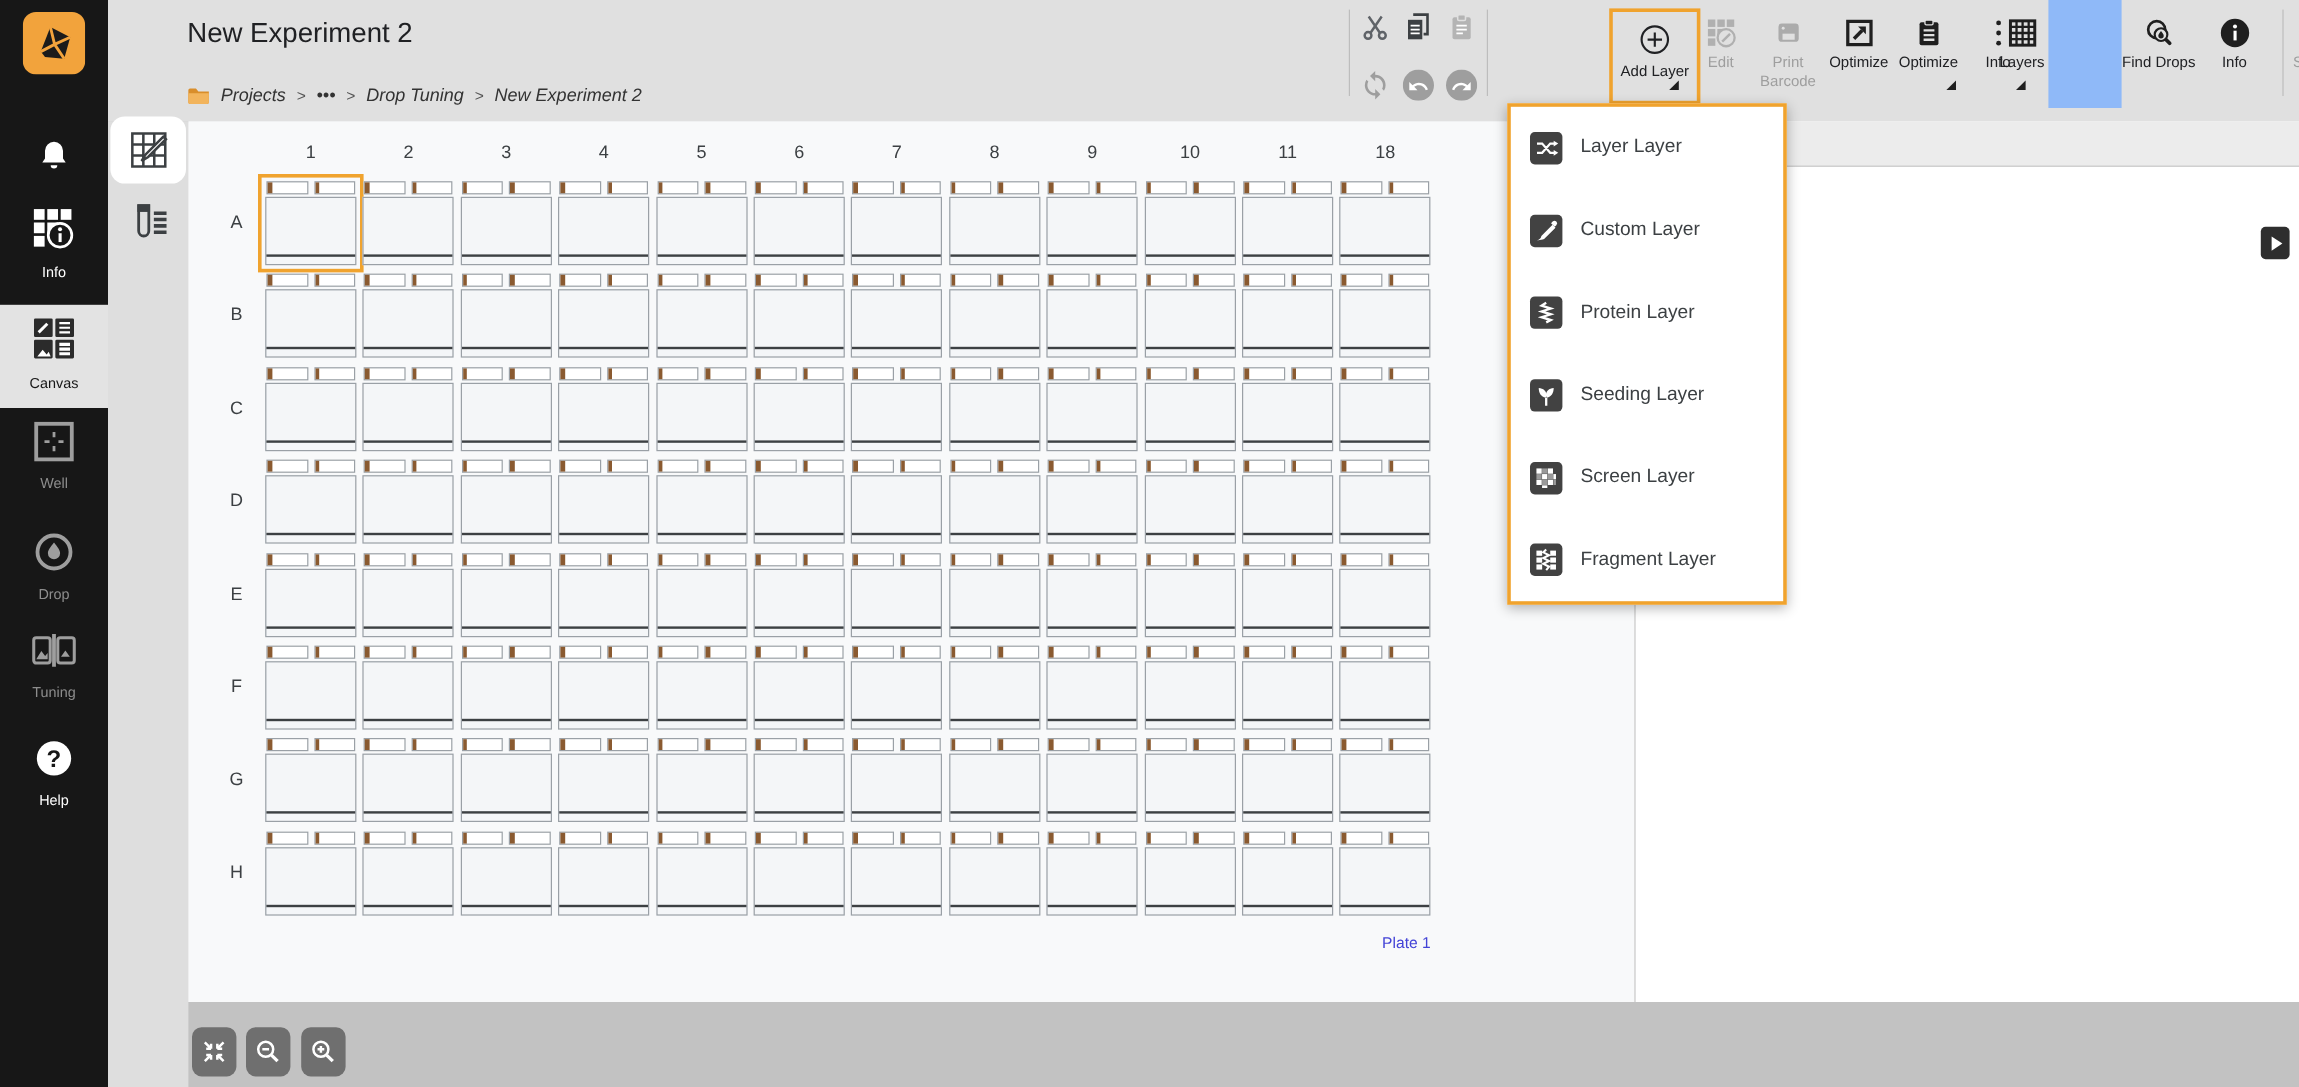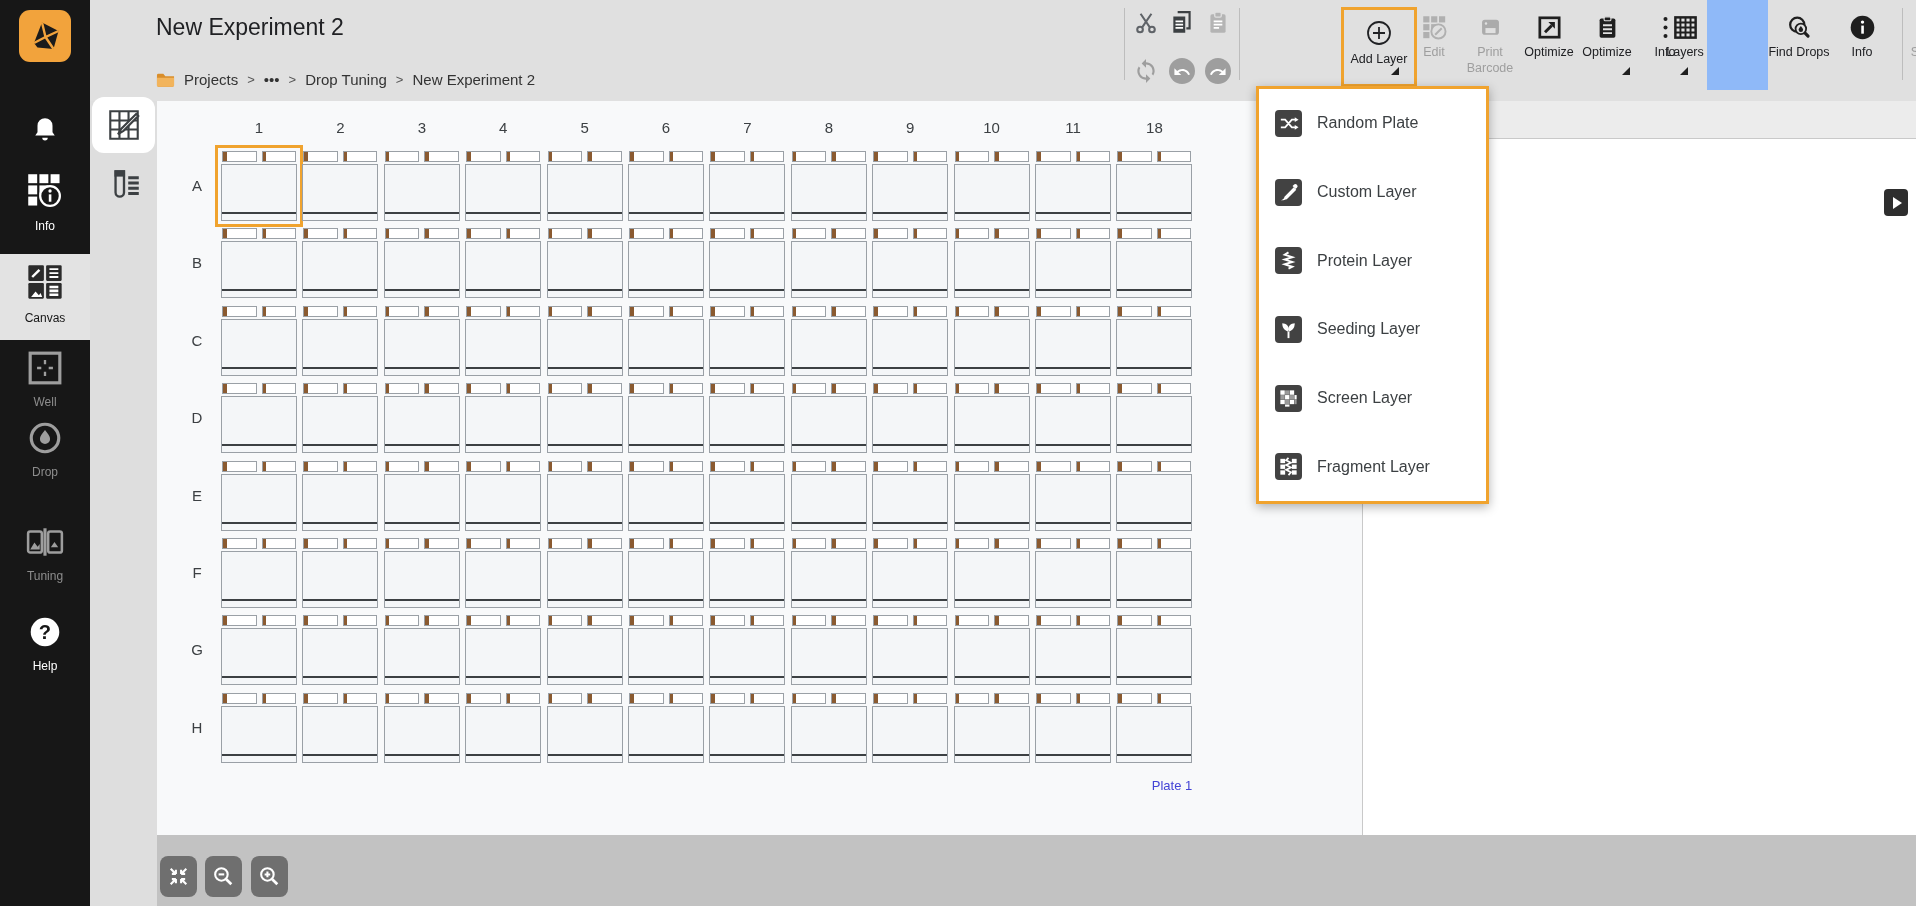--- a/index.html
+++ b/index.html
@@ -6,21 +6,21 @@
   #app{position:relative;width:1916px;height:906px;overflow:hidden;
        font-family:"Liberation Sans",sans-serif;background:#e0e0e0;
        --accent:#f0a32e;--layers-blue:#8fb9f8;--plate-blue:#4343d6;--tick:#8a5a30;}
   .abs{position:absolute;}
 
   
   #header{position:absolute;left:90px;top:0;right:0;height:101px;background:#e0e0e0;border-bottom:1px solid #cdcdcd;}
   #page-title{position:absolute;left:66px;top:14px;font-size:23px;font-weight:500;color:#202124;}
   #breadcrumb{position:absolute;left:66px;top:71px;display:flex;align-items:center;gap:9px;font-size:15px;color:#333;}
   #breadcrumb .sep{color:#555;font-size:13px;}
-  #breadcrumb .crumb{cursor:pointer;}
+  #breadcrumb .crumb{cursor:pointer;font-style:italic;}
 
   
   .tb-divider{position:absolute;top:8px;height:72px;width:1px;background:#bdbdbd;}
   .mini-btn{position:absolute;width:28px;height:28px;display:flex;align-items:center;justify-content:center;}
   .mini-btn svg{width:26px;height:26px;}
   .tb-btn{position:absolute;top:5px;width:58px;height:84px;text-align:center;cursor:pointer;}
   .tb-btn .ic{height:36px;display:flex;align-items:flex-end;justify-content:center;}
   .tb-btn .ic svg{width:27px;height:27px;}
   .tb-btn .lbl{margin-top:4px;font-size:12.5px;line-height:1.25;color:#202124;}
   .tb-btn.disabled .lbl{color:#9e9e9e;}
@@ -322,21 +322,21 @@
     </div>
 
     <div class="sb-item dim" style="top:350px">
       <svg width="36" height="36" viewBox="0 0 34 34">
           <rect x="3" y="3" width="28" height="28" fill="none" stroke="#9e9e9e" stroke-width="3"></rect>
           <path d="M17 9.5v4M17 20.5v4M9.5 17h4M20.5 17h4" stroke="#9e9e9e" stroke-width="2.2"></path>
         </svg>
       <div class="lbl">Well</div>
     </div>
 
-    <div class="sb-item dim" style="top:420px">
+    <div class="sb-item dim" style="top:442px">
       <svg width="36" height="36" viewBox="0 0 34 34">
           <circle cx="17" cy="17" r="13" fill="none" stroke="#9e9e9e" stroke-width="3"></circle>
           <path d="M17 9.5c3 3.8 4.8 6 4.8 8.4a4.8 4.8 0 1 1-9.6 0c0-2.4 1.8-4.6 4.8-8.4z" fill="#9e9e9e"></path>
         </svg>
       <div class="lbl">Drop</div>
     </div>
 
     <div class="sb-item dim" style="top:524px">
       <svg width="38" height="36" viewBox="0 0 36 34">
           <rect x="2" y="7" width="13" height="20" rx="2" fill="none" stroke="#9e9e9e" stroke-width="2.4"></rect>
@@ -1081,21 +1081,21 @@
 
   <div id="layer-menu">
       <div class="menu-item">
         <span class="menu-icon">
           <svg viewBox="0 0 24 24" fill="none">
             <path d="M4 8h4.5l7 8H19M4 16h4.5l7-8H19" stroke="#fff" stroke-width="1.9"></path>
             <path d="M18.5 5.5 L22.5 8 L18.5 10.5z" fill="#fff"></path>
             <path d="M18.5 13.5 L22.5 16 L18.5 18.5z" fill="#fff"></path>
           </svg>
         </span>
-        <span class="lbl">Random Plate</span>
+        <span class="lbl">Layer Layer</span>
       </div>
       <div class="menu-item">
         <span class="menu-icon">
           <svg viewBox="0 0 24 24">
             <path d="M4 20c2.2-.4 3.3-1.4 3.8-3.6L17.5 6.5l2.6 2.6-9.9 9.9C8 19.5 6.5 20.3 4 20z" fill="#fff"></path>
             <path d="M16.2 5.2l3.2 3.2 1.4-1.4a1.6 1.6 0 0 0-3.2-3.2z" fill="#fff"></path>
           </svg>
         </span>
         <span class="lbl">Custom Layer</span>
       </div>

